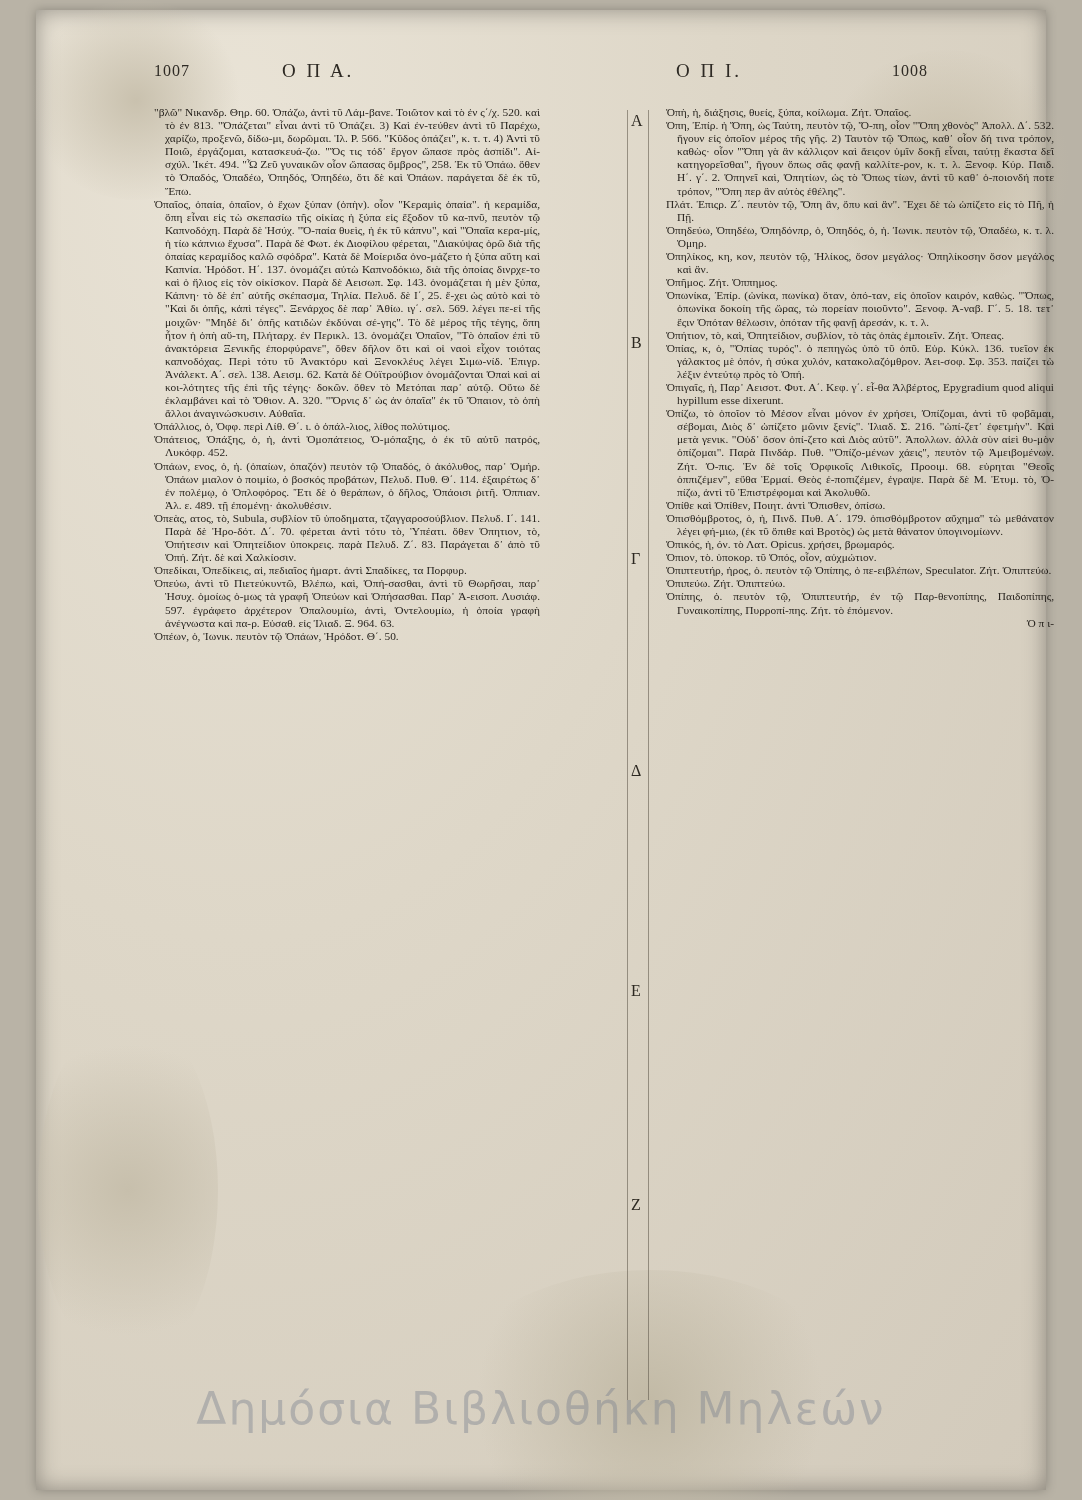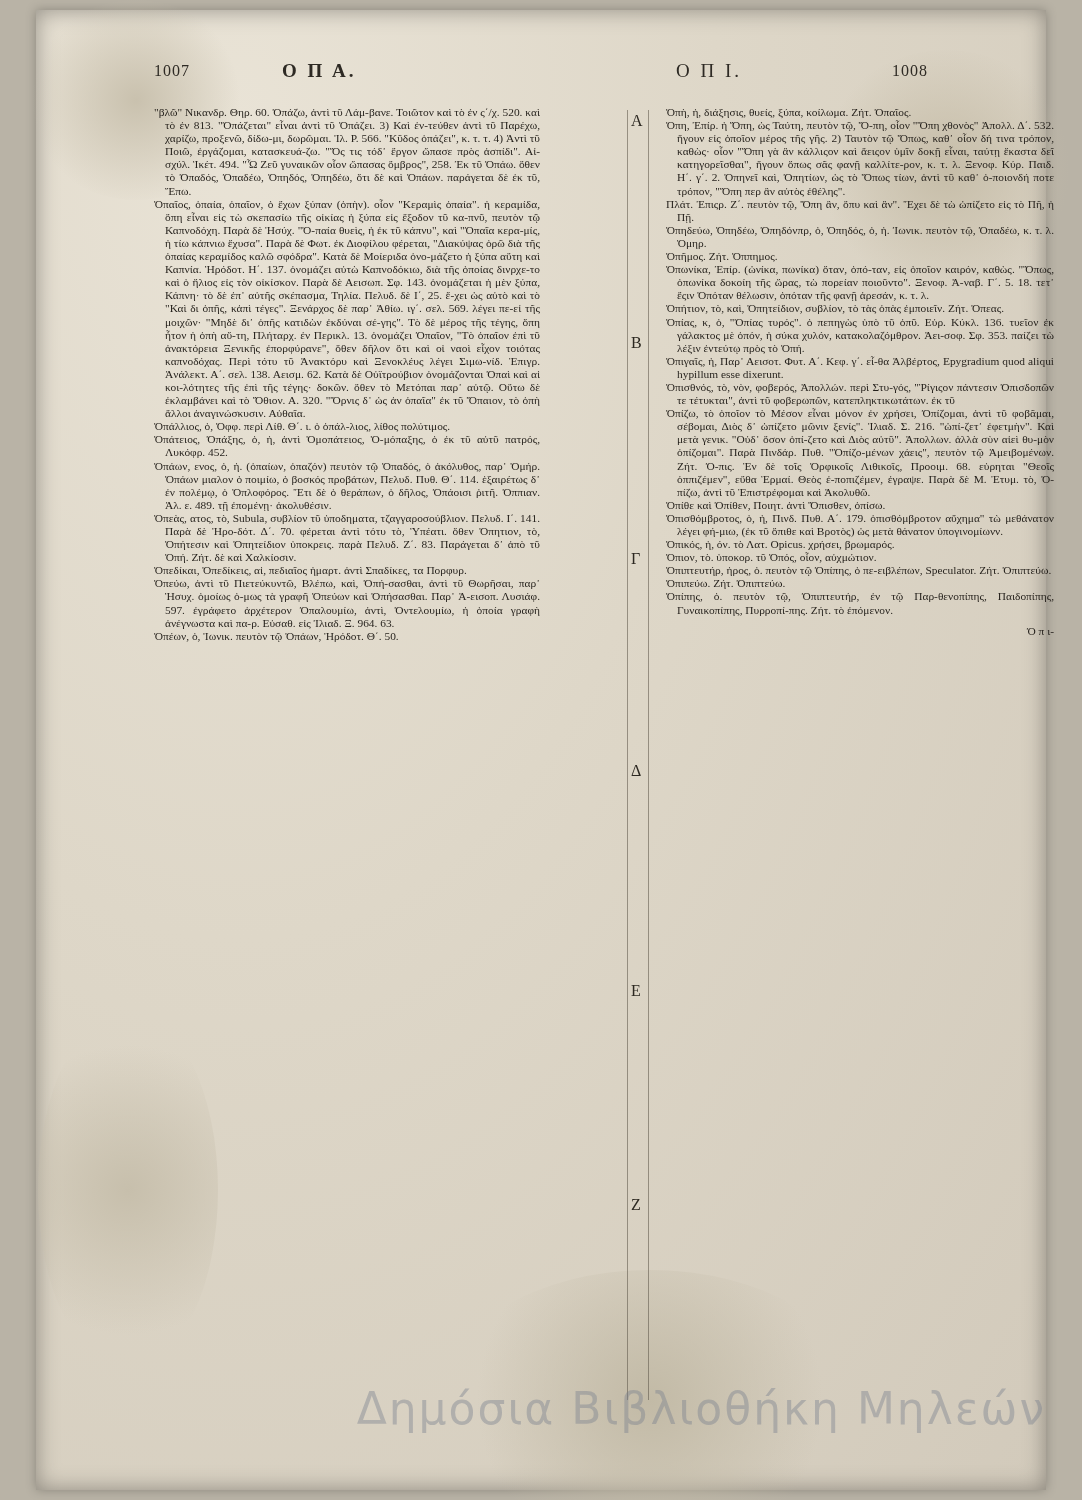--- a/index.html
+++ b/index.html
@@ -22,21 +22,21 @@
   .blotch{position:absolute;border-radius:50%;pointer-events:none;}
   .b1{left:-10px;top:-10px;width:220px;height:200px;background:radial-gradient(circle,#c9c1ae 0%,rgba(201,193,174,0) 70%);}
   .b2{right:-30px;top:40px;width:260px;height:240px;background:radial-gradient(circle,#c6bda8 0%,rgba(198,189,168,0) 70%);}
   .b3{left:40%;bottom:-40px;width:420px;height:260px;background:radial-gradient(circle,#c2baa6 0%,rgba(194,186,166,0) 70%);}
   .b4{left:2px;bottom:120px;width:180px;height:360px;background:radial-gradient(circle,#c7bfac 0%,rgba(199,191,172,0) 72%);}
 
   
   #head{position:absolute;left:0;right:0;top:52px;height:26px;}
   .hdr{position:absolute;font-size:17px;color:#2e2a24;letter-spacing:1px;}
   .hdr-folio-l{left:118px;top:0;font-size:16px;}
-  .hdr-title-l{left:246px;top:-2px;font-size:19px;letter-spacing:3px;font-weight:bold;}
+  .hdr-title-l{left:246px;top:-2px;font-size:19px;letter-spacing:3px;}
   .hdr-title-r{left:640px;top:-2px;font-size:19px;letter-spacing:3px;font-family:Liberation Serif, serif;}
   .hdr-folio-r{right:118px;top:0;font-size:16px;}
 
   
   #cols{position:absolute;left:0;right:0;top:96px;bottom:60px;}
   .col{
     position:absolute;top:0;bottom:0;
     font-size:11.4px;line-height:13.1px;
     color:#231f1a;
     text-align:justify;
@@ -49,21 +49,21 @@
   .rule-b{left:612px;}
 
   .entry{margin:0 0 0 0; text-indent:-11px; padding-left:11px;}
 
   
   .mark{position:absolute;font-size:16px;color:#2c2821;font-family:"Liberation Serif",serif;}
 
   
   #watermark{
     position:absolute;left:0;right:0;bottom:56px;
-    text-align:right;
+    text-align:center;
     font-family:"DejaVu Sans", sans-serif;
     font-size:44px;
     color:rgba(118,126,140,.40);
     letter-spacing:2px;
     font-weight:400;
     user-select:none;
   }
 </style>
 </head>
 <body>
@@ -104,34 +104,34 @@
       <p class="entry">Ὀπεδίκαι, Ὀπεδίκεις, αἱ, πεδιαῖος ἡμαρτ. ἀντὶ Σπαδίκες, τα Πορφυρ.</p>
       <p class="entry">Ὀπεύω, ἀντὶ τῦ Πιετεύκυντῶ, Βλέπω, καὶ, Ὀπή-σασθαι, ἀντὶ τῦ Θωρῆσαι, παρ᾽ Ἡσυχ. ὁμοίως ὁ-μως τὰ γραφῆ Ὀπεύων καὶ Ὀπήσασθαι. Παρ᾽ Ἀ-εισοπ. Λυσιάφ. 597. ἐγράφετο ἀρχέτερον Ὀπαλουμίω, ἀντὶ, Ὀντελουμίω, ἡ ὁποία γραφὴ ἀνέγνωστα καὶ πα-ρ. Εὐσαθ. εἰς Ἰλιαδ. Ξ. 964. 63.</p>
       <p class="entry">Ὀπέων, ὁ, Ἰωνικ. πευτὸν τῷ Ὀπάων, Ἡρόδοτ. Θ΄. 50.</p>
     </div>
 
     <div class="col col-right">
       <p class="entry">Ὀπὴ, ἡ, διάξησις, θυείς, ξύπα, κοίλωμα. Ζήτ. Ὀπαῖος.</p>
       <p class="entry">Ὀπη, Ἐπίρ. ἡ Ὅπη, ὡς Ταύτη, πευτὸν τῷ, Ὅ-πη, οἷον "Ὅπη χθονὸς" Ἀπολλ. Δ΄. 532. ἤγουν εἰς ὁποῖον μέρος τῆς γῆς. 2) Ταυτὸν τῷ Ὅπως, καθ᾽ οἷον δή τινα τρόπον, καθὼς· οἷον "Ὅπη γὰ ἂν κάλλιςον καὶ ἄειςον ὑμῖν δοκῇ εἶναι, ταύτῃ ἕκαστα δεῖ κατηγορεῖσθαι", ἤγουν ὅπως σᾶς φανῇ καλλίτε-ρον, κ. τ. λ. Ξενοφ. Κύρ. Παιδ. Η΄. γ΄. 2. Ὀπηνεῖ καὶ, Ὀπητίων, ὡς τὸ Ὅπως τίων, ἀντὶ τῦ καθ᾽ ὁ-ποιονδή ποτε τρόπον, "Ὅπη περ ἂν αὐτὸς ἐθέλης".</p>
       <p class="entry">Πλάτ. Ἐπιςρ. Ζ΄. πευτὸν τῷ, Ὅπη ἂν, ὅπυ καὶ ἂν". Ἔχει δὲ τὼ ὠπίζετο εἰς τὸ Πῆ, ἡ Πῇ.</p>
       <p class="entry">Ὀπηδεύω, Ὀπηδέω, Ὀπηδόνπρ, ὁ, Ὀπηδός, ὁ, ἡ. Ἰωνικ. πευτὸν τῷ, Ὀπαδέω, κ. τ. λ. Ὁμηρ.</p>
+      <p class="entry">Ὀπηλίκος, κη, κον, πευτὸν τῷ, Ἡλίκος, ὅσον μεγάλος· Ὀπηλίκοσην ὅσον μεγάλος καὶ ἂν.</p>
       <p class="entry">Ὀπῆμος. Ζήτ. Ὀππημος.</p>
       <p class="entry">Ὀπωνίκα, Ἐπίρ. (ὠνίκα, πωνίκα) ὅταν, ὁπό-ταν, εἰς ὁποῖον καιρόν, καθὼς. "Ὅπως, ὁπωνίκα δοκοίη τῆς ὥρας, τὼ πορείαν ποιοῦντο". Ξενοφ. Ἀ-ναβ. Γ΄. 5. 18. τετ᾽ ἔςιν Ὀπόταν θέλωσιν, ὁπόταν τῆς φανῇ ἀρεσάν, κ. τ. λ.</p>
       <p class="entry">Ὀπήτιον, τὸ, καὶ, Ὀπητείδιον, συβλίον, τὸ τὰς ὀπὰς ἐμποιεῖν. Ζήτ. Ὀπεας.</p>
       <p class="entry">Ὀπίας, κ, ὁ, "Ὀπίας τυρός". ὁ πεπηγὼς ὑπὸ τῦ ὀπῦ. Εὐρ. Κύκλ. 136. τυεῖον ἐκ γάλακτος μὲ ὀπόν, ἡ σύκα χυλόν, κατακολαζόμθρον. Ἀει-σοφ. Σφ. 353. παίζει τὼ λέξιν ἐντεύτῳ πρὸς τὸ Ὀπή.</p>
       <p class="entry">Ὀπιγαῖς, ἡ, Παρ᾽ Αεισοτ. Φυτ. Α΄. Κεφ. γ΄. εἶ-θα Ἀλβέρτος, Epygradium quod aliqui hypillum esse dixerunt.</p>
-      <p class="entry">Ὀπισθνός, τὸ, νὸν, φοβερός, Ἀπολλών. περὶ Στυ-γός, "Ῥίγιςον πάντεσιν Ὀπισδοπῶν τε τέτυκται", ἀντὶ τῦ φοβερωπῶν, κατεπληκτικωτάτων. ἐκ τῦ</p>
       <p class="entry">Ὀπίζω, τὸ ὁποῖον τὸ Μέσον εἶναι μόνον ἐν χρήσει, Ὀπίζομαι, ἀντὶ τῦ φοβᾶμαι, σέβομαι, Διὸς δ᾽ ὠπίζετο μῶνιν ξενίς". Ἰλιαδ. Σ. 216. "ὠπί-ζετ᾽ ἐφετμὴν". Καὶ μετὰ γενικ. "Οὐδ᾽ ὅσον ὀπί-ζετο καὶ Διὸς αὐτῦ". Ἀπολλων. ἀλλὰ σὺν αἰεὶ θυ-μὸν ὀπίζομαι". Παρὰ Πινδάρ. Πυθ. "Ὀπίζο-μένων χάεις", πευτὸν τῷ Ἀμειβομένων. Ζήτ. Ὀ-πις. Ἐν δὲ τοῖς Ὀρφικοῖς Λιθικοῖς, Προοιμ. 68. εὑρηται "Θεοῖς ὀππιζέμεν", εὔθα Ἑρμαί. Θεὸς ἐ-ποπιζέμεν, ἐγραψε. Παρὰ δὲ Μ. Ἐτυμ. τὸ, Ὀ-πίζω, ἀντὶ τῦ Ἐπιστρέφομαι καὶ Ἀκολυθῶ.</p>
       <p class="entry">Ὀπίθε καὶ Ὀπίθεν, Ποιητ. ἀντὶ Ὄπισθεν, ὀπίσω.</p>
       <p class="entry">Ὀπισθόμβροτος, ὁ, ἡ, Πινδ. Πυθ. Α΄. 179. ὀπισθόμβροτον αὔχημα" τὼ μεθάνατον λέγει φή-μιω, (ἐκ τῦ ὄπιθε καὶ Βροτὸς) ὡς μετὰ θάνατον ὑπογινομίωνν.</p>
       <p class="entry">Ὀπικός, ἡ, όν. τὸ Λατ. Opicus. χρήσει, βρωμαρός.</p>
       <p class="entry">Ὀπιον, τὸ. ὑποκορ. τῦ Ὀπός, οἷον, αὐχμώτιον.</p>
       <p class="entry">Ὀπιπτευτήρ, ἡρος, ὁ. πευτὸν τῷ Ὀπίπης, ὁ πε-ειβλέπων, Speculator. Ζήτ. Ὀπιπτεύω.</p>
       <p class="entry">Ὀπιπεύω. Ζήτ. Ὀπιπτεύω.</p>
       <p class="entry">Ὀπίπης, ὁ. πευτὸν τῷ, Ὀπιπτευτήρ, ἐν τῷ Παρ-θενοπίπης, Παιδοπίπης, Γυναικοπίπης, Πυρροπί-πης. Ζήτ. τὸ ἐπόμενον.</p>
-      <p class="entry" style="text-align:right;margin-top:8px;">Ὀ π ι-</p>
+      <p class="entry" style="text-align:right;margin-top:0;">Ὀ π ι-</p>
     </div>
 
   </div>
 
   <div id="watermark">Δημόσια Βιβλιοθήκη Μηλεών</div>
 
 </div>
 
 </body></html>

